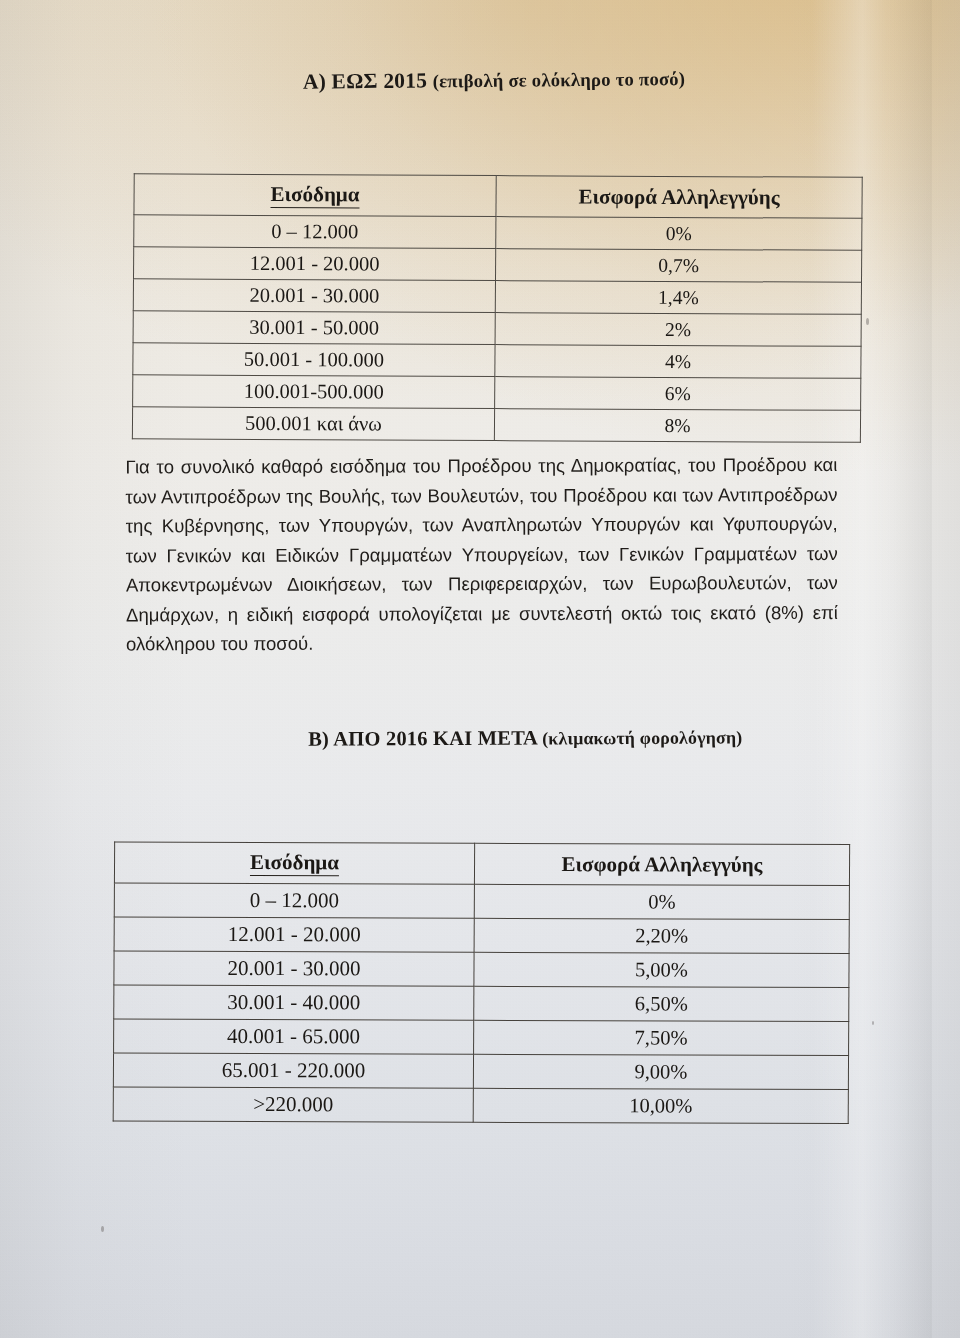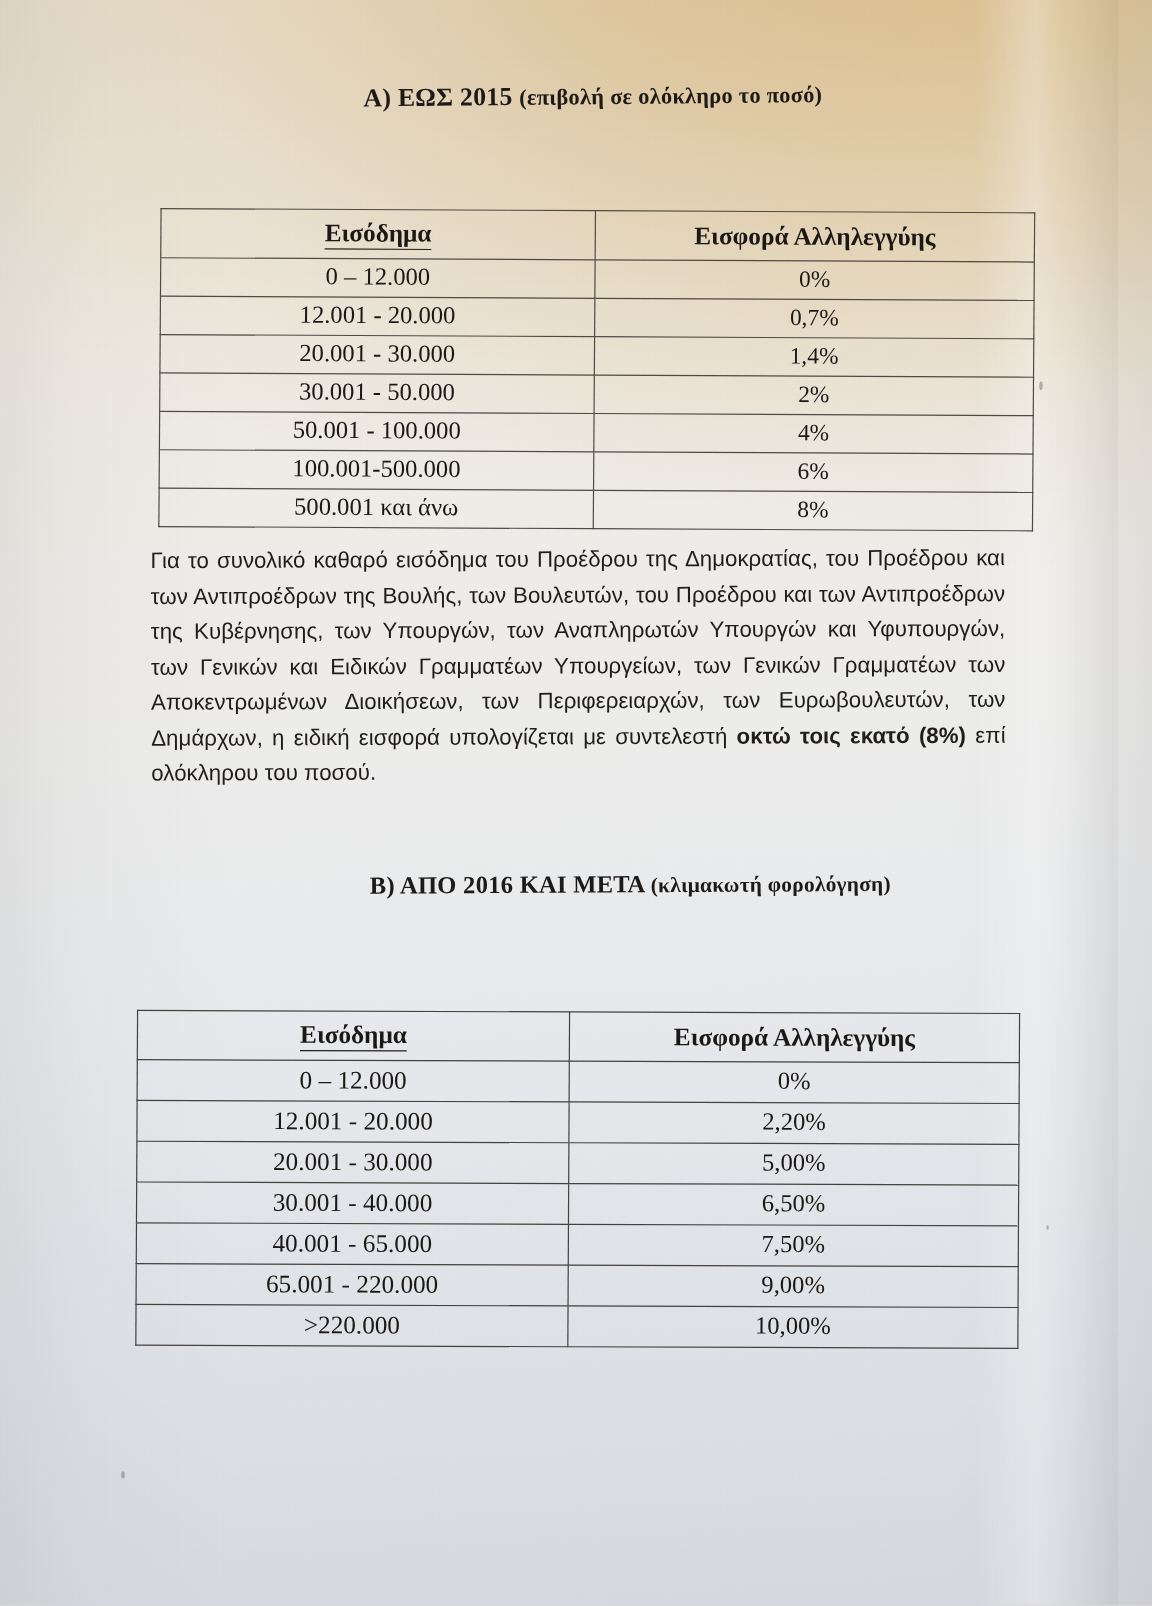--- a/index.html
+++ b/index.html
@@ -164,21 +164,21 @@
     font-family: "Liberation Sans", sans-serif;
     font-size: 18.6px;
     line-height: 29.5px;
     color: #201d1a;
     text-align: justify;
     text-justify: inter-word;
     transform: rotate(0.35deg);
     transform-origin: 0 0;
   }
   #paragraph .bold {
-    font-weight: bold;
+    font-weight: normal;
   }
 
   
   .speck {
     position: absolute;
     background: rgba(90,86,82,0.40);
     border-radius: 50%;
     pointer-events: none;
   }
 </style>

